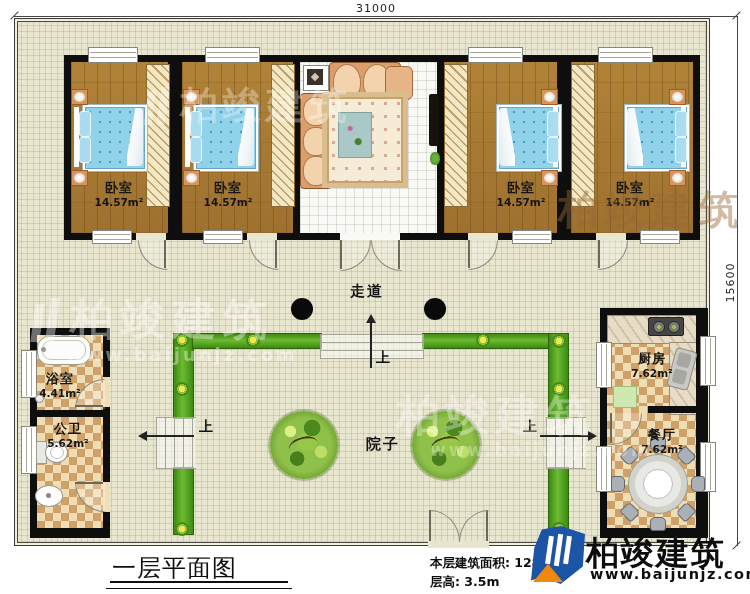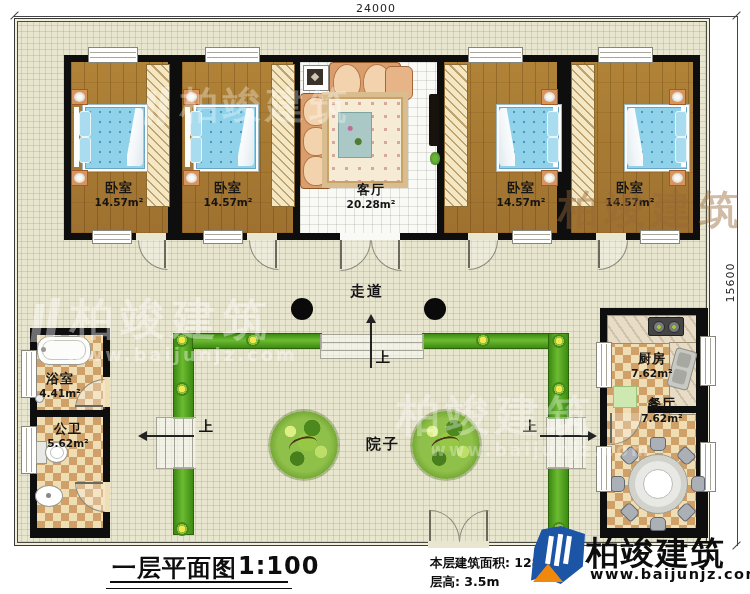--- a/index.html
+++ b/index.html
@@ -84,21 +84,21 @@
   .rname{font-size:13px;font-weight:bold;letter-spacing:1px;}
   .rname-lg{font-size:15px;font-weight:bold;letter-spacing:2px;}
   .rarea{font-size:10.5px;font-weight:bold;}
   .up{position:absolute;font-size:14px;font-weight:bold;z-index:10;color:#111;}
   .dimline{position:absolute;background:#444;z-index:12;}
   .tick{position:absolute;width:11px;height:1px;background:#444;transform:rotate(-45deg);z-index:12;}
   .dimtext{position:absolute;font-size:11px;color:#222;text-align:center;z-index:12;letter-spacing:1px;}
   .wm{position:absolute;z-index:14;pointer-events:none;white-space:nowrap;font-weight:bold;}
   .wm-glyph{position:relative;display:inline-block;vertical-align:middle;margin-right:8px;}
   .wm-bar{position:absolute;background:currentColor;transform:skewX(-8deg);}
-  .tb-big{position:absolute;font-size:24px;font-weight:700;color:#0d0d0d;letter-spacing:1px;z-index:12;text-align:center;}
+  .tb-big{position:absolute;font-size:24px;font-weight:400;color:#0d0d0d;letter-spacing:1px;z-index:12;text-align:center;}
   .tb-line{position:absolute;background:#0d0d0d;z-index:12;}
   .stat{position:absolute;font-size:12.5px;font-weight:bold;color:#0d0d0d;white-space:nowrap;z-index:12;}
   .brand-name{position:absolute;font-size:33px;font-weight:900;color:#0d0d0d;letter-spacing:2px;z-index:15;}
   .brand-url{position:absolute;font-size:14.5px;font-weight:bold;color:#0d0d0d;letter-spacing:1.5px;z-index:15;}
   .logo-glyph{position:absolute;left:531px;top:526px;width:54px;height:58px;z-index:15;}
   .lg-blue{position:absolute;inset:0;background:#1c54a6;
         clip-path:polygon(20% 6%,55% 0,100% 14%,96% 70%,55% 100%,22% 88%,0 94%,6% 38%);}
   .lg-s{position:absolute;width:5px;background:#fff;transform:rotate(8deg);}
   .lg-orange{position:absolute;left:2px;top:30px;width:30px;height:26px;background:#ef880c;
         clip-path:polygon(0 100%,50% 30%,100% 100%);}
@@ -107,21 +107,21 @@
 </head>
 <body>
 
 <div class="scene">
 
   <div class="dimline" style="left:14px;top:16px;width:723px;height:1px"></div>
   <div class="dimline" style="left:737px;top:16px;width:1px;height:530px"></div>
   <div class="tick" style="left:9px;top:15px"></div>
   <div class="tick" style="left:731px;top:15px"></div>
   <div class="tick" style="left:731px;top:545px"></div>
-  <div class="dimtext" style="left:348px;top:2px;width:56px">24000</div>
+  <div class="dimtext" style="left:348px;top:2px;width:56px">31000</div>
   <div class="dimtext" style="left:703px;top:276px;width:54px;transform:rotate(-90deg)">15600</div>
 
   <div class="plan"></div>
 
   <div class="floor-wood" style="left:71px;top:62px;width:97px;height:171px"></div>
   <div class="floor-wood" style="left:182px;top:62px;width:111px;height:171px"></div>
   <div class="floor-white" style="left:300px;top:62px;width:137px;height:171px"></div>
   <div class="floor-wood" style="left:444px;top:62px;width:113px;height:171px"></div>
   <div class="floor-wood" style="left:571px;top:62px;width:122px;height:171px"></div>
 
@@ -367,45 +367,41 @@
   <div class="arc arc-br" style="left:459px;top:510px;width:28px;height:30px;background:none"></div>
 
   <div class="rlabel" style="left:84px;top:181px;width:70px">
     <div class="rname">卧室</div>
     <div class="rarea">14.57m²</div>
   </div>
   <div class="rlabel" style="left:193px;top:181px;width:70px">
     <div class="rname">卧室</div>
     <div class="rarea">14.57m²</div>
   </div>
-  <div class="rlabel" style="left:336px;top:183px;width:70px">
-    <div class="rname">客厅</div>
-    <div class="rarea">20.28m²</div>
-  </div>
   <div class="rlabel" style="left:486px;top:181px;width:70px">
     <div class="rname">卧室</div>
     <div class="rarea">14.57m²</div>
   </div>
   <div class="rlabel" style="left:595px;top:181px;width:70px">
     <div class="rname">卧室</div>
     <div class="rarea">14.57m²</div>
   </div>
   <div class="rlabel" style="left:25px;top:372px;width:70px">
     <div class="rname">浴室</div>
     <div class="rarea">4.41m²</div>
   </div>
   <div class="rlabel" style="left:33px;top:422px;width:70px">
     <div class="rname">公卫</div>
     <div class="rarea">5.62m²</div>
   </div>
   <div class="rlabel" style="left:617px;top:352px;width:70px">
     <div class="rname">厨房</div>
     <div class="rarea">7.62m²</div>
   </div>
-  <div class="rlabel" style="left:627px;top:397px;width:70px">
+  <div class="rlabel" style="left:627px;top:428px;width:70px">
     <div class="rname">餐厅</div>
     <div class="rarea">7.62m²</div>
   </div>
   <div class="rlabel" style="left:332px;top:283px;width:70px">
     <div class="rname-lg">走道</div>
   </div>
   <div class="rlabel" style="left:348px;top:436px;width:70px">
     <div class="rname-lg">院子</div>
   </div>
 
@@ -428,21 +424,20 @@
     <span>www.baijunjz.com</span>
   </div>
   <div class="wm" style="left:396px;top:386px;color:rgba(255,255,255,.34);font-size:44px;letter-spacing:6px">
     <span>柏竣建筑</span>
   </div>
   <div class="wm" style="left:430px;top:440px;color:rgba(255,255,255,.3);font-size:17px;letter-spacing:3px">
     <span>www.baijunjz.com</span>
   </div>
 
   <span class="tb-big" style="left:112px;top:552px">一层平面图</span>
-  <span class="tb-big" style="left:238px;top:552px">1:100</span>
   <div class="tb-line" style="left:110px;top:581px;width:178px;height:2px"></div>
   <div class="tb-line" style="left:106px;top:588px;width:186px;height:1px"></div>
   <div class="stat" style="left:430px;top:555px">
     <span>本层建筑面积:</span>
     <span>128.4</span>
   </div>
   <div class="stat" style="left:430px;top:574px">
     <span>层高:</span>
     <span>3.5m</span>
   </div>

